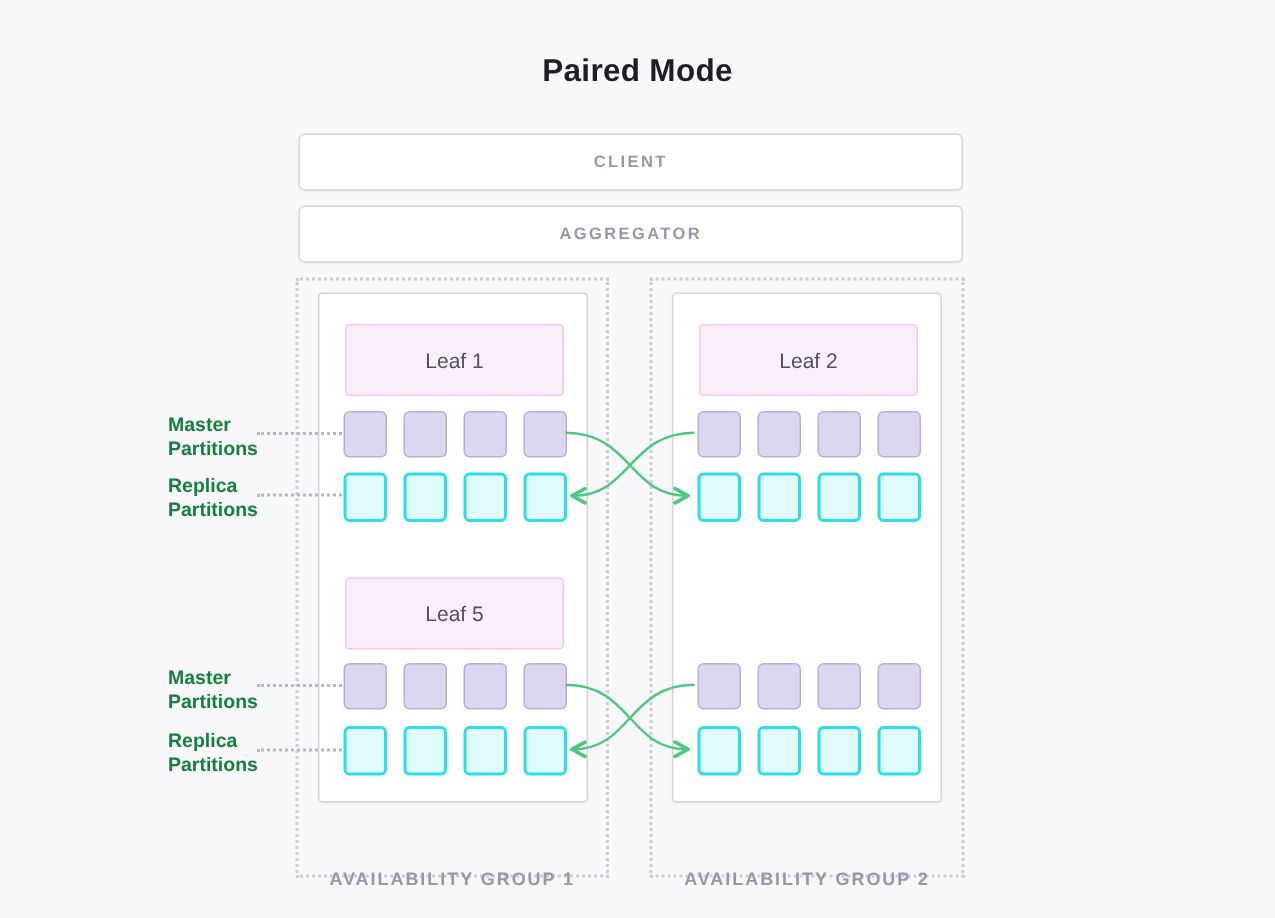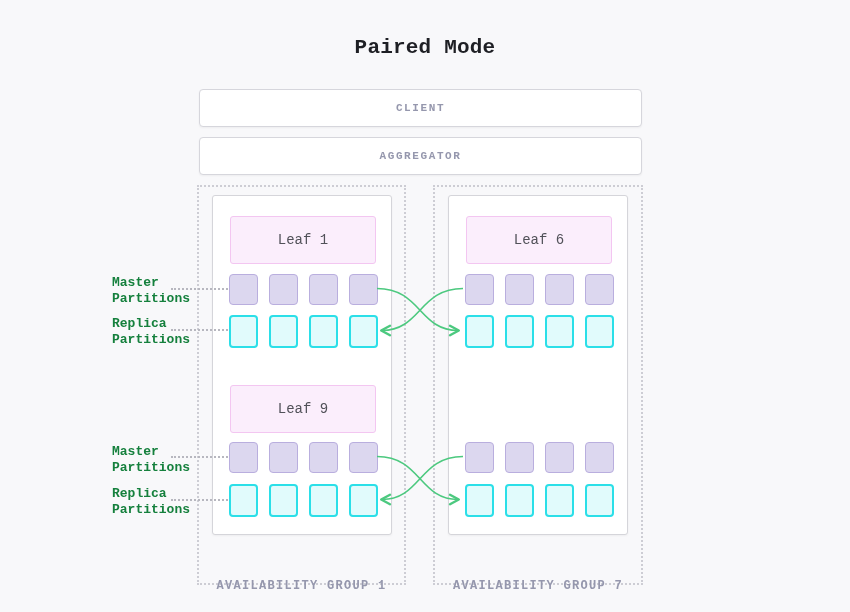--- a/index.html
+++ b/index.html
@@ -1,20 +1,20 @@
 <!DOCTYPE html>
 <html style="--background: #f8f8fa; --muted-label: #9597ad; --leaf-fill: #fbeefc; --leaf-border: #f3c6f1; --master-fill: #dcd7ef; --master-border: #b9aede; --replica-fill: #e1fbfc; --replica-border: #2bdfe8; --arrow: #4cc97f;"><head>
 <meta charset="utf-8">
 <style>
   html,body{margin:0;padding:0;}
   .canvas{
     position:relative;
     width:850px;height:612px;
     background:var(--background,#f8f8fa);
-    font-family:Liberation Mono, monospace;
+    font-family:Liberation Sans, sans-serif;
     overflow:hidden;
   }
   .title{
     position:absolute;top:36px;left:0;right:0;
     text-align:center;
     font-size:21px;font-weight:700;color:#1e1f24;
     letter-spacing:.2px;
   }
   .tier{
     position:absolute;left:199px;width:441px;height:36px;
@@ -107,59 +107,59 @@
     <span class="tier-label">AGGREGATOR</span>
   </div>
   <div class="tier" style="top:89px">
     <span class="tier-label">CLIENT</span>
   </div>
 
   <div class="group group-1">
     <div class="group-label">AVAILABILITY GROUP 1</div>
   </div>
   <div class="group group-2">
-    <div class="group-label">AVAILABILITY GROUP 7</div>
+    <div class="group-label">AVAILABILITY GROUP 2</div>
   </div>
 
   <div class="leaf-container container-1">
     <div class="leaf-title" style="top:20px">
       <span>Leaf 1</span>
     </div>
     <div class="prow" style="top:78px">
       <div class="pbox master"></div>
     <div class="pbox master"></div>
         <div class="pbox master"></div>
         <div class="pbox master"></div>
       </div>
     <div class="prow" style="top:119px">
       <div class="pbox replica"></div>
     <div class="pbox replica"></div>
         <div class="pbox replica"></div>
         <div class="pbox replica"></div>
       </div>
     <div class="leaf-title" style="top:189px">
-      <span>Leaf 9</span>
+      <span>Leaf 5</span>
     </div>
     <div class="prow" style="top:246px">
       <div class="pbox master"></div>
     <div class="pbox master"></div>
         <div class="pbox master"></div>
         <div class="pbox master"></div>
       </div>
     <div class="prow" style="top:288px">
       <div class="pbox replica"></div>
     <div class="pbox replica"></div>
         <div class="pbox replica"></div>
         <div class="pbox replica"></div>
       </div>
   </div>
 
   <div class="leaf-container container-2">
     <div class="leaf-title" style="top:20px">
-      <span>Leaf 6</span>
+      <span>Leaf 2</span>
     </div>
     <div class="prow" style="top:78px">
       <div class="pbox master"></div>
     <div class="pbox master"></div>
         <div class="pbox master"></div>
         <div class="pbox master"></div>
       </div>
     <div class="prow" style="top:119px">
       <div class="pbox replica"></div>
     <div class="pbox replica"></div>

